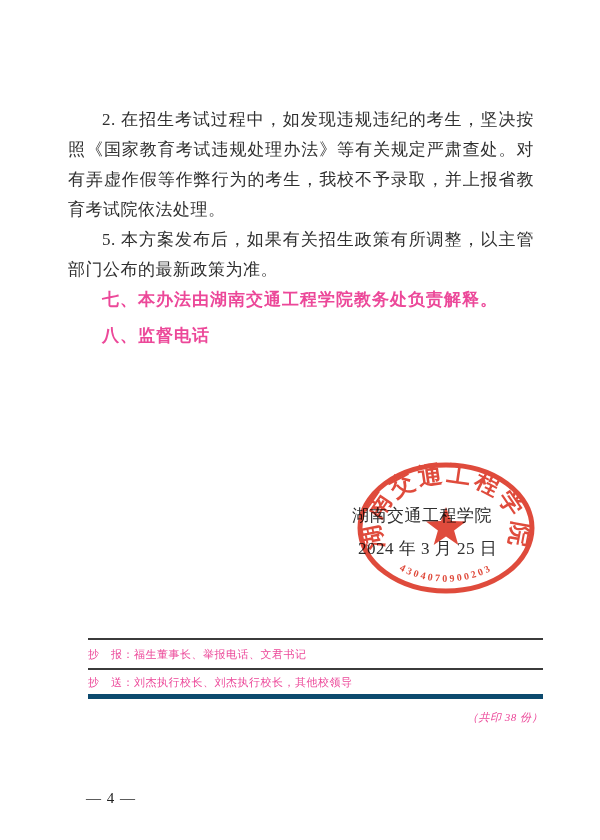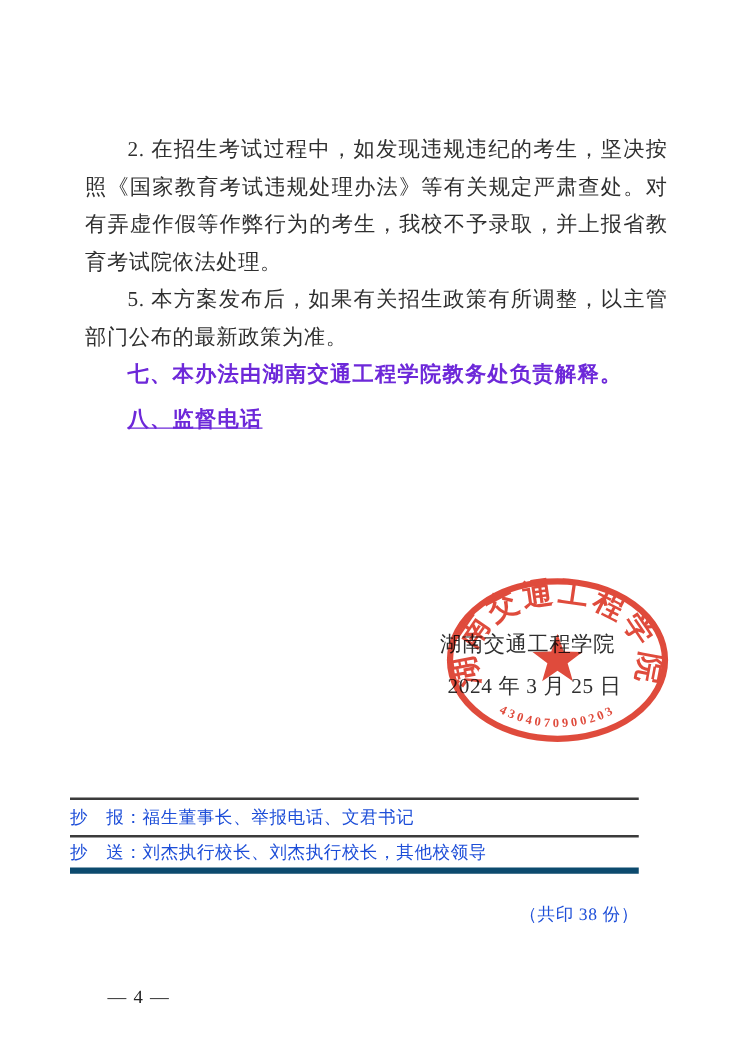--- a/index.html
+++ b/index.html
@@ -21,27 +21,27 @@
     width: 466px;
     font-size: 17px;
     line-height: 30px;
     text-align: justify;
     letter-spacing: 0.5px;
   }
   .content p { margin: 0; text-indent: 2em; }
   .content .sec-heading {
     font-family: "Liberation Sans", "DejaVu Sans", sans-serif;
     font-weight: 700;
-    color: #6d28d9;
+    color: #ec4899;
     letter-spacing: 1px;
     text-indent: 2em;
     margin: 0;
   }
   .content .h7 { margin-top: 0; }
-  .content .h8 { margin-top: 6px; text-decoration: underline; }
+  .content .h8 { margin-top: 6px; }
   .content .p-supervise { margin-top: 5px; }
   .content .p-hotline { margin-top: 0; }
 
   
   .sig-org {
     position: absolute; left: 352px; top: 504px;
     font-size: 17px; letter-spacing: 0.5px; white-space: nowrap;
   }
   .sig-date {
     position: absolute; left: 358px; top: 537px;
@@ -56,31 +56,31 @@
     opacity: 0.92;
     filter: blur(0.4px);
   }
   .seal text {
     font-family: "Liberation Serif", "DejaVu Serif", serif;
     font-weight: 700;
   }
 
   
   .footer {
-    position: absolute; left: 56px; top: 638px;
+    position: absolute; left: 88px; top: 638px;
     width: 455px;
-    font-size: 14px;
+    font-size: 11px;
     border-top: 2px solid #3b3b3b;
-    color: #1d4ed8;
+    color: #ec4899;
   }
   .f-row { display: flex; align-items: center; letter-spacing: 0.5px; }
   .f-row.r1 { height: 28px; border-bottom: 2px solid #3b3b3b; }
   .f-row.r2 { height: 24px; border-bottom: 5px solid #0c4a6e; }
   .f-row.r3 { height: 24px; border-bottom: 2px solid #3b3b3b; justify-content: space-between; }
-  .f-row.r4 { height: 26px; justify-content: flex-end; align-items: flex-end; padding-top: 16px; }
+  .f-row.r4 { height: 26px; justify-content: flex-end; align-items: flex-end; padding-top: 0; font-style: italic; }
   .f-label { white-space: pre; }
 
   
   .page-num {
     position: absolute; left: 86px; top: 790px;
     font-size: 15px; letter-spacing: 1px; color: #222;
   }
 </style>
 </head>
 <body>

